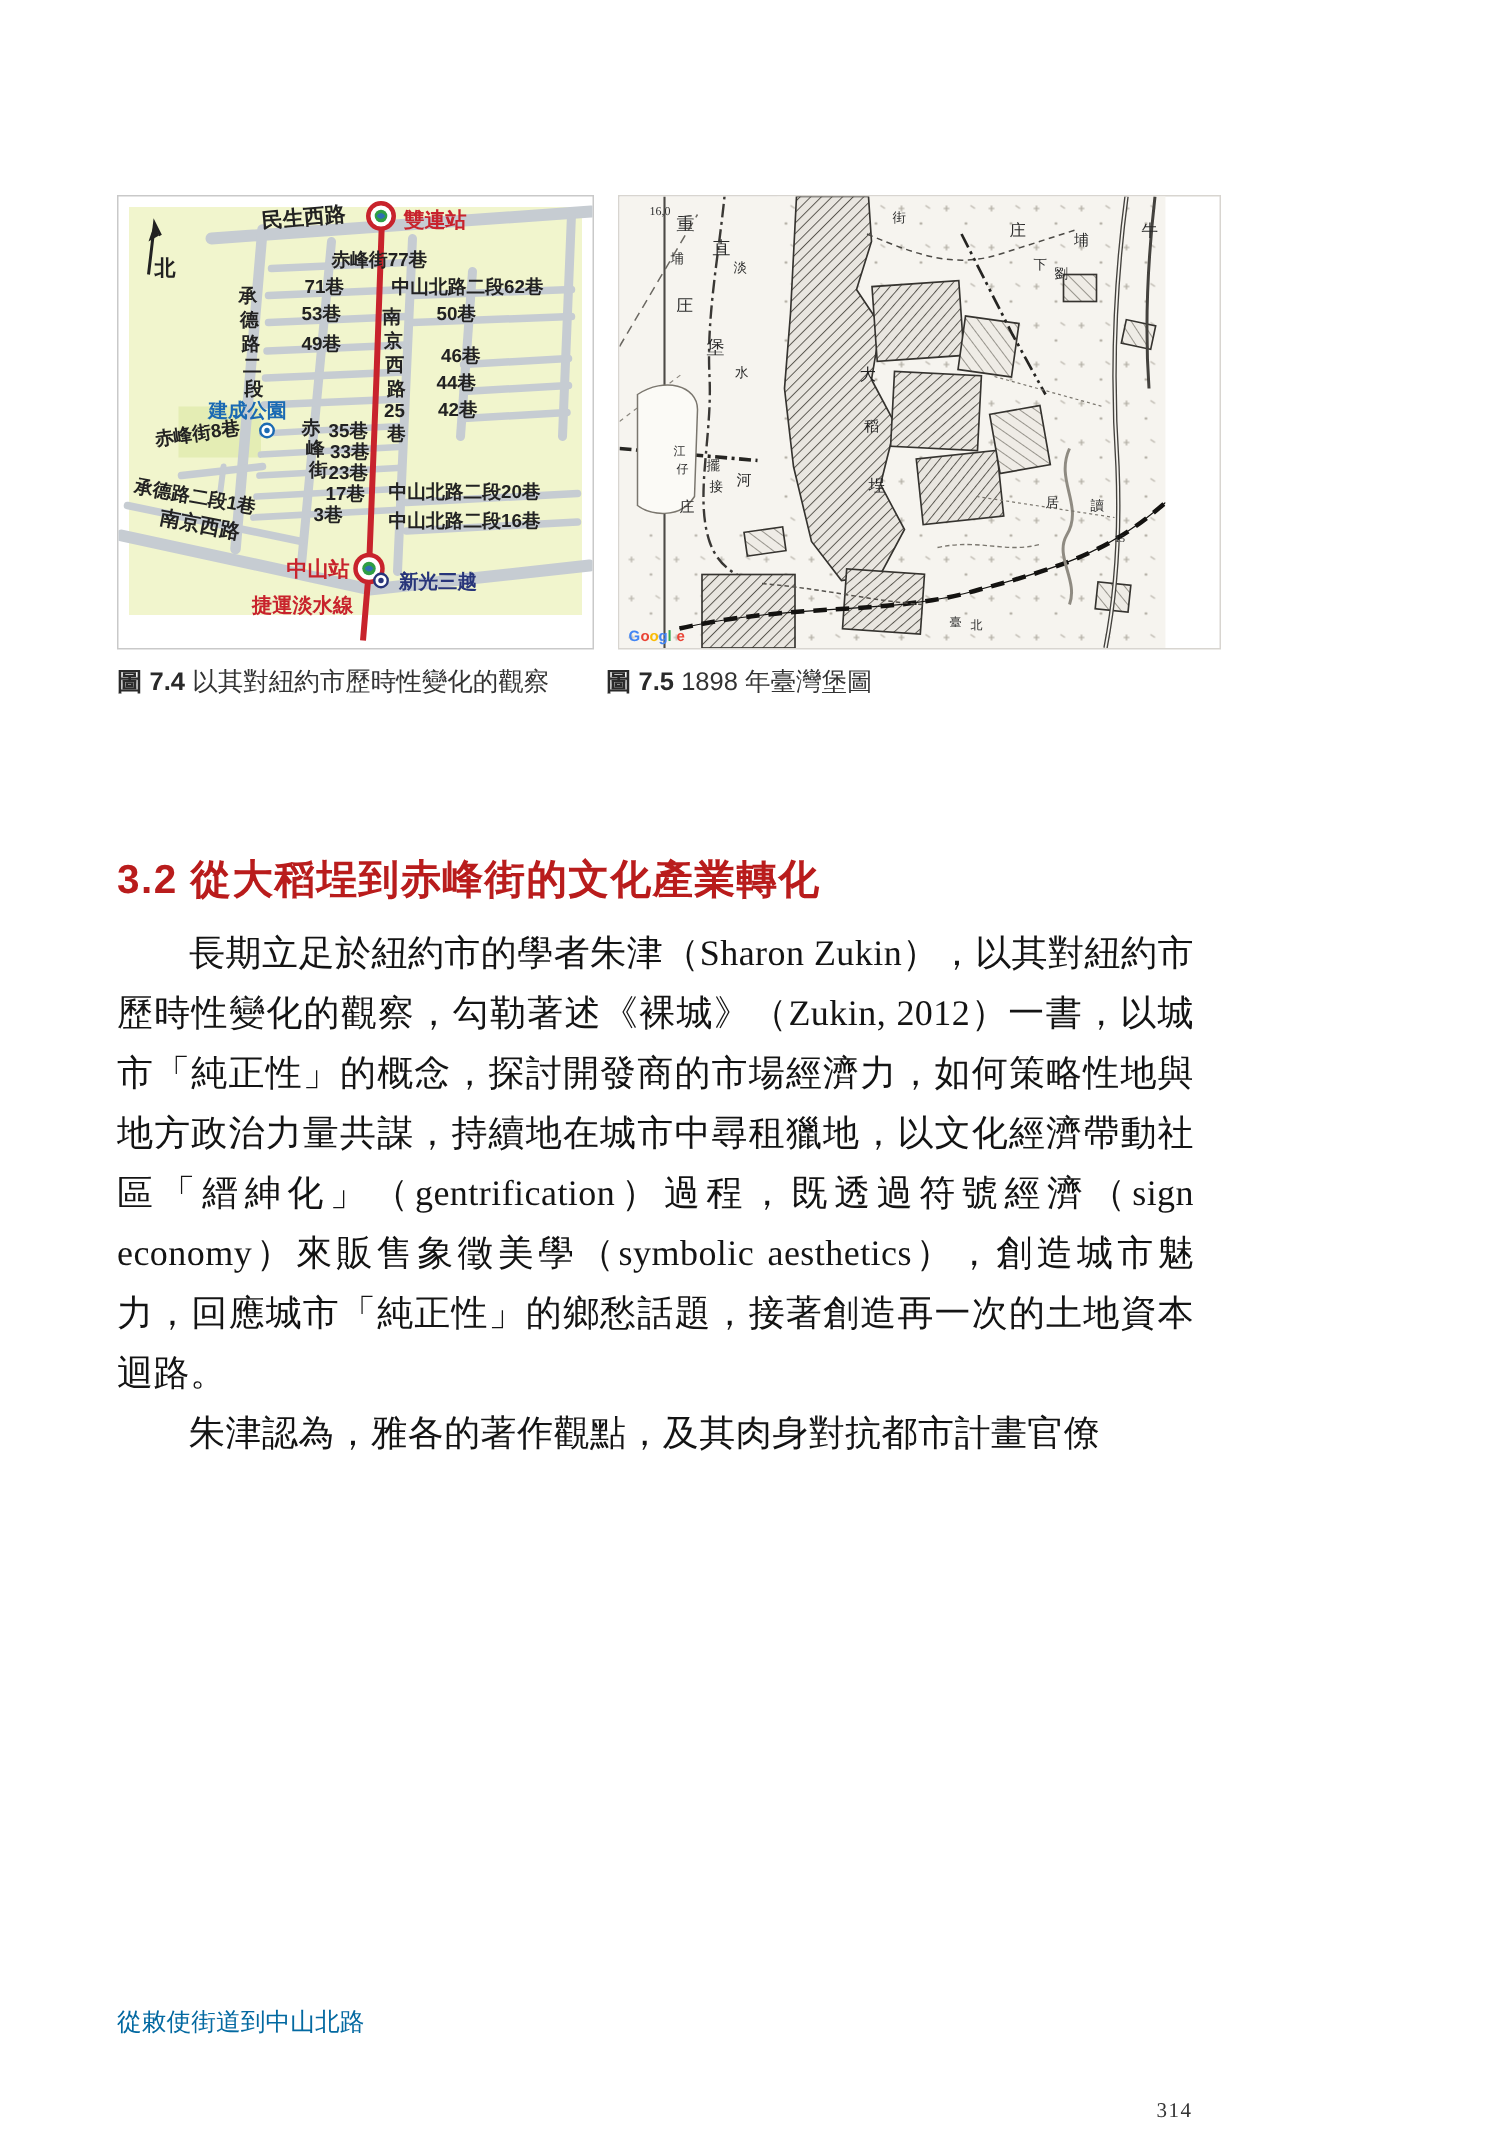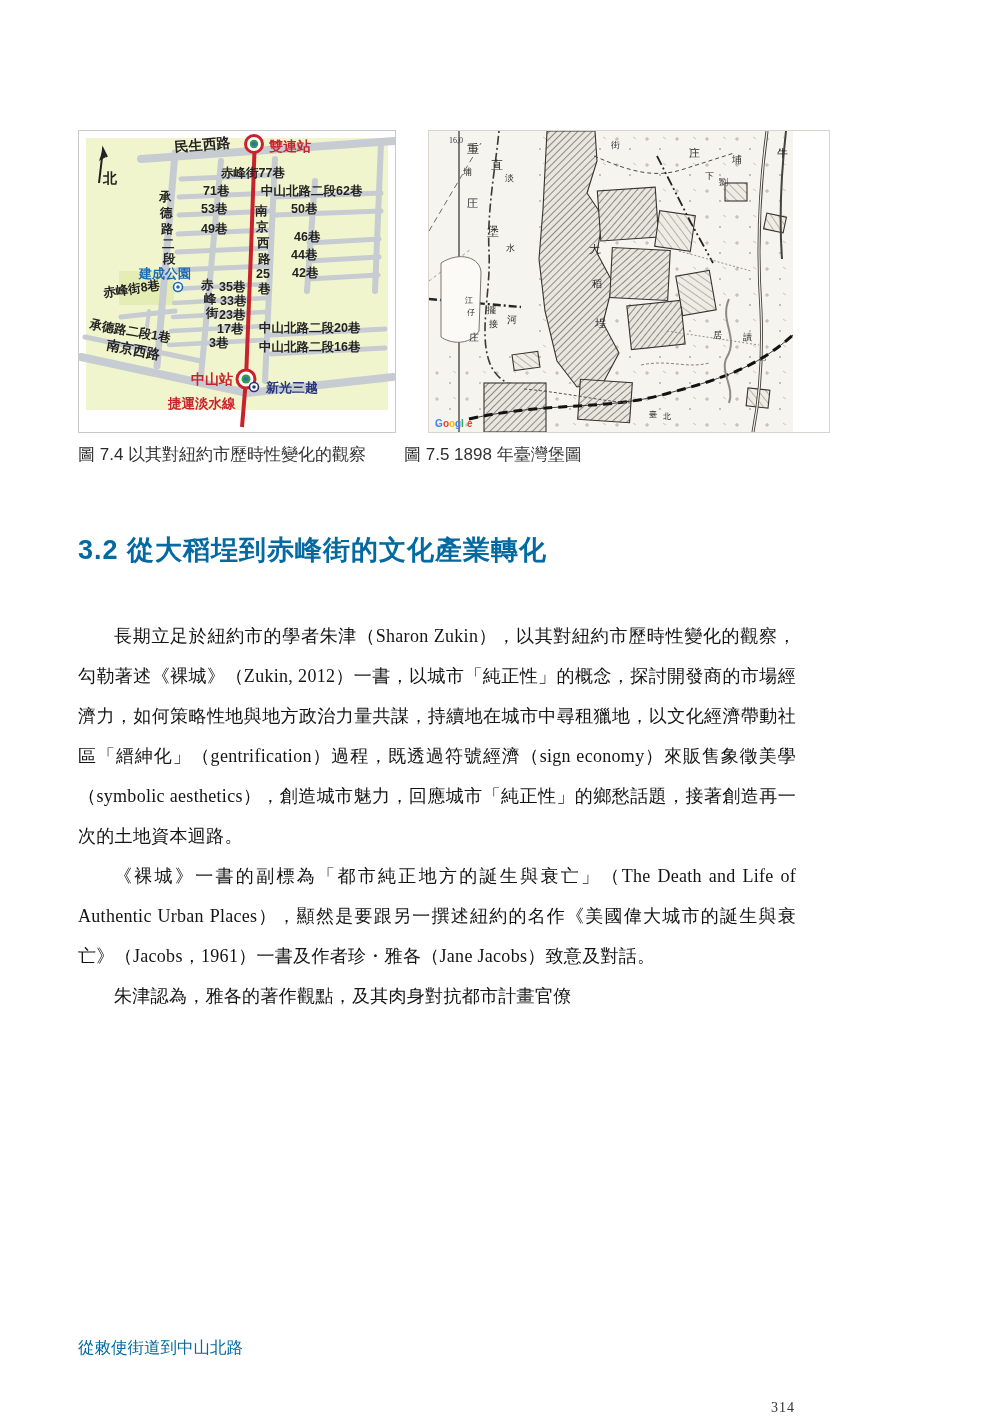--- a/index.html
+++ b/index.html
@@ -1,29 +1,29 @@
 <!DOCTYPE html>
 <html><head>
 <meta charset="utf-8">
 <style>
   html,body{margin:0;padding:0;background:#fff;}
   #page{position:relative;width:1000px;height:1419px;background:#ffffff;overflow:hidden;
         font-family:"Liberation Serif","DejaVu Serif",serif;color:#111;}
   .fig{position:absolute;top:130px;background:#fff;border:1px solid #c9c9c9;box-sizing:border-box;}
   #fig74{left:78px;width:318px;height:303px;}
-  #fig75{left:428px;width:402px;height:303px;border-color:#d8d5d0;}
+  #fig75{left:412px;width:402px;height:303px;border-color:#d8d5d0;}
   .caption{position:absolute;top:443px;font-family:"Liberation Sans","DejaVu Sans",sans-serif;
            font-size:17px;color:#333;white-space:nowrap;}
   #cap74{left:78px;} #cap75{left:404px;}
-  .caption b{font-weight:400;color:#2a2a2a;}
-  #heading{position:absolute;left:78px;top:532px;width:720px;
+  .caption b{font-weight:700;color:#2a2a2a;}
+  #heading{position:absolute;left:78px;top:568px;width:720px;
            font-family:"Liberation Sans","DejaVu Sans",sans-serif;
-           font-size:27px;font-weight:700;color:#0369a1;letter-spacing:1px;}
+           font-size:27px;font-weight:700;color:#b91c1c;letter-spacing:1px;}
   #bodytext{position:absolute;left:78px;top:616px;width:718px;}
-  #bodytext p{margin:0;font-size:18px;line-height:40px;text-align:justify;
+  #bodytext p{margin:0;font-size:24px;line-height:40px;text-align:justify;
               text-justify:inter-ideograph;text-indent:2em;color:#141414;letter-spacing:0.3px;}
   #footer-left{position:absolute;left:78px;top:1337px;font-size:16.5px;color:#0369a1;}
   #page-num{position:absolute;left:78px;top:1400px;width:717px;text-align:right;
             font-size:14px;color:#333;letter-spacing:1px;}
   svg text{font-family:"Liberation Sans","DejaVu Sans",sans-serif;}
   svg .ser{font-family:"Liberation Serif","DejaVu Serif",serif;}
 </style>
 </head>
 <body>
 
@@ -240,20 +240,19 @@
   </div>
   <div class="caption" id="cap75">
     <b>圖 7.5</b>
     <span>1898 年臺灣堡圖</span>
   </div>
 
   <div id="heading">3.2 從大稻埕到赤峰街的文化產業轉化</div>
 
   <div id="bodytext">
     <p>長期立足於紐約市的學者朱津（Sharon Zukin），以其對紐約市歷時性變化的觀察，勾勒著述《裸城》（Zukin, 2012）一書，以城市「純正性」的概念，探討開發商的市場經濟力，如何策略性地與地方政治力量共謀，持續地在城市中尋租獵地，以文化經濟帶動社區「縉紳化」（gentrification）過程，既透過符號經濟（sign economy）來販售象徵美學（symbolic aesthetics），創造城市魅力，回應城市「純正性」的鄉愁話題，接著創造再一次的土地資本迴路。</p>
-    <p>《裸城》一書的副標為「都市純正地方的誕生與衰亡」（The Death and Life of Authentic Urban Places），顯然是要跟另一撰述紐約的名作《美國偉大城市的誕生與衰亡》（Jacobs，1961）一書及作者珍・雅各（Jane Jacobs）致意及對話。</p>
     <p>朱津認為，雅各的著作觀點，及其肉身對抗都市計畫官僚</p>
   </div>
 
   <div id="footer-left">從敕使街道到中山北路</div>
   <div id="page-num">314</div>
 
 </div>
 
 </body></html>

